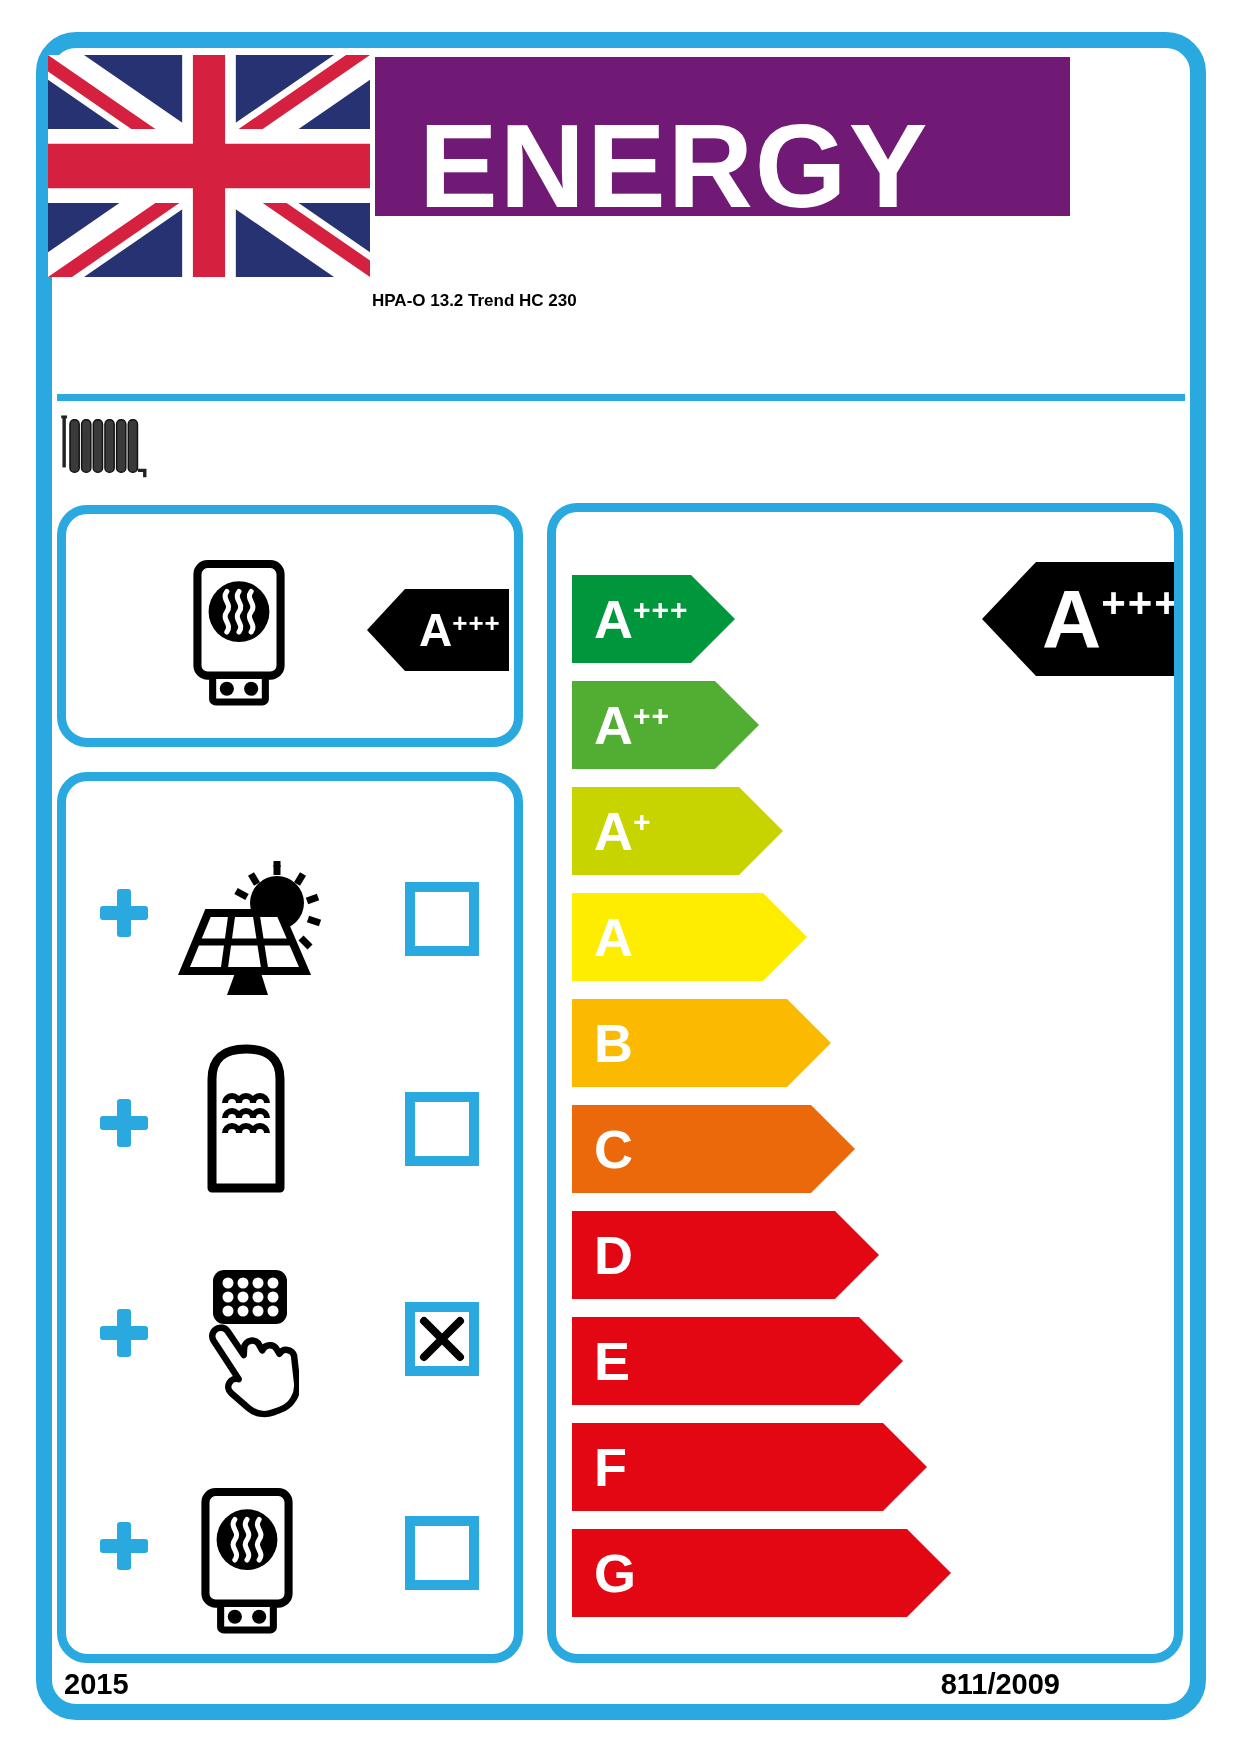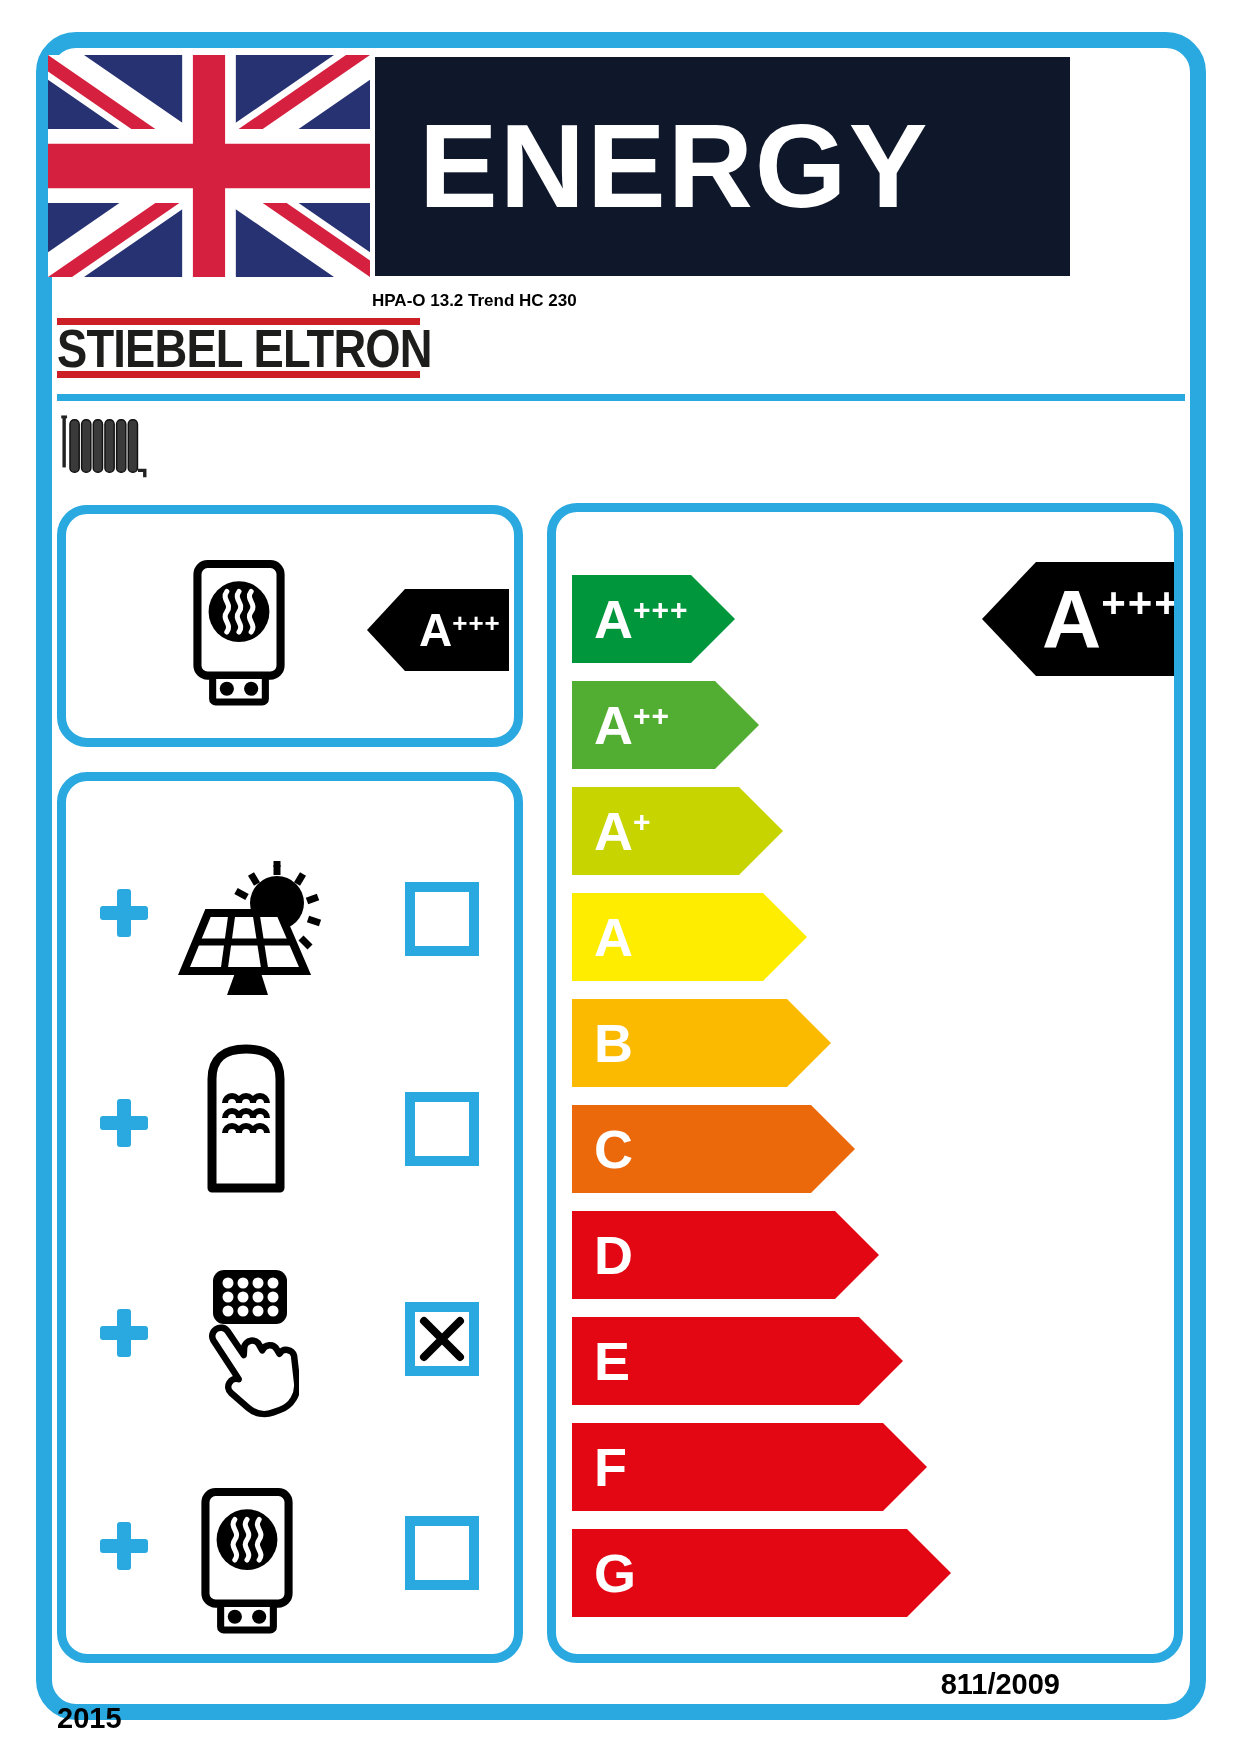--- a/index.html
+++ b/index.html
@@ -4,21 +4,21 @@
 <style>
   html,body{margin:0;padding:0;background:#e8e8e8;font-family:"Liberation Sans",sans-serif;}
   .page{position:relative;width:1242px;height:1755px;background:#fff;margin:0 auto;overflow:hidden;}
   .abs{position:absolute;}
 
   
   .outer-border{left:36px;top:32px;width:1170px;height:1688px;border:16px solid #29a9e0;border-radius:40px;box-sizing:border-box;}
 
   
   .flag{left:48px;top:55px;width:322px;height:222px;}
-  .banner{left:375px;top:57px;width:695px;height:219px;background:#0f172a;}
+  .banner{left:375px;top:57px;width:695px;height:159px;background:#701a75;}
   .banner .txt{color:#fff;font-weight:bold;font-size:118px;line-height:219px;padding-left:44px;letter-spacing:2px;white-space:nowrap;}
   .model{left:372px;top:291px;width:200px;text-align:right;font-size:17px;font-weight:600;color:#000;white-space:nowrap;}
 
   
   .logo{left:57px;top:318px;width:363px;}
   .logo .bar{height:7px;background:#cc2026;}
   .logo .name{font-size:54px;line-height:46px;font-weight:bold;color:#1d1d1b;transform:scaleX(.84);transform-origin:left;white-space:nowrap;letter-spacing:-1px;}
 
   .separator{left:57px;top:394px;width:1128px;height:7px;background:#29a9e0;}
   .radiator{left:57px;top:414px;width:92px;height:68px;}
@@ -50,21 +50,21 @@
 
   
   .plus{left:34px;width:48px;height:48px;}
   .plus:before,.plus:after{content:"";position:absolute;background:#29a9e0;border-radius:3px;}
   .plus:before{left:0;top:17px;width:48px;height:14px;}
   .plus:after{left:17px;top:0;width:14px;height:48px;}
   .checkbox{left:339px;width:74px;height:74px;border:10px solid #29a9e0;box-sizing:border-box;background:#fff;}
   .checkbox svg{display:none;position:absolute;left:1px;top:1px;}
   .checkbox.checked svg{display:block;}
 
-  .footer-year{left:57px;top:1668px;font-size:29px;font-weight:bold;color:#000;margin-top:34px;}
+  .footer-year{left:64px;top:1668px;font-size:29px;font-weight:bold;color:#000;}
   .footer-reg{left:930px;top:1668px;width:130px;text-align:right;font-size:29px;font-weight:bold;color:#000;}
 </style>
 </head>
 <body>
 
 <div class="page">
 
   <div class="abs outer-border"></div>
 
   <svg class="abs flag" viewBox="0 0 60 30" preserveAspectRatio="none">
@@ -77,25 +77,20 @@
     <path d="M30,0 V30 M0,15 H60" stroke="#ffffff" stroke-width="10"></path>
     <path d="M30,0 V30 M0,15 H60" stroke="#d5213f" stroke-width="6"></path>
   </svg>
 
   <div class="abs banner">
     <div class="txt">ENERGY</div>
   </div>
 
   <div class="abs model">HPA-O 13.2 Trend HC 230</div>
 
-  <div class="abs logo">
-    <div class="bar"></div>
-    <div class="name">STIEBEL ELTRON</div>
-    <div class="bar"></div>
-  </div>
 
   <div class="abs separator"></div>
 
   <svg class="abs radiator" viewBox="0 0 92 70">
     <path d="M6,3 v52" stroke="#222" stroke-width="3.5" fill="none"></path>
     <path d="M3,3 h6" stroke="#222" stroke-width="3" fill="none"></path>
     <g fill="#3a3a3a" stroke="#111" stroke-width="1.5">
       <rect x="12" y="6" width="9.5" height="54" rx="4.5"></rect>
       <rect x="24" y="6" width="9.5" height="54" rx="4.5"></rect>
       <rect x="36" y="6" width="9.5" height="54" rx="4.5"></rect>

